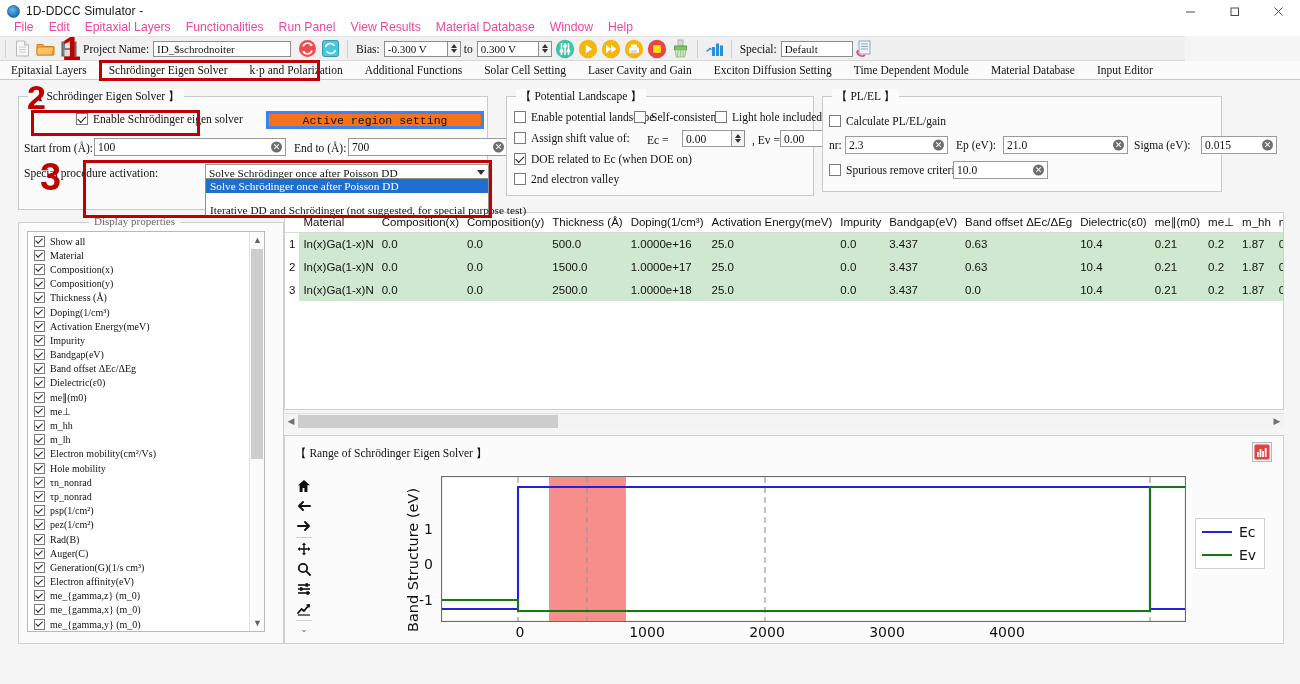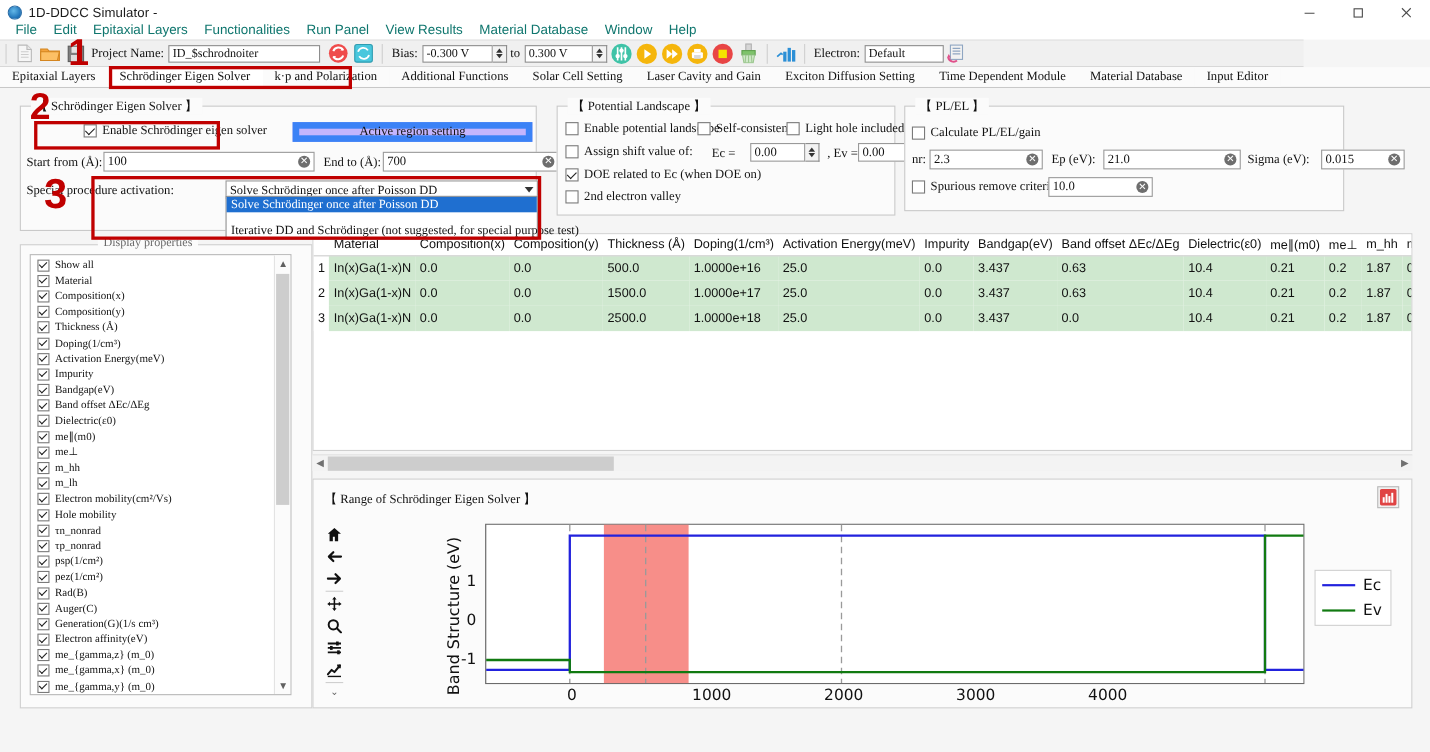--- a/index.html
+++ b/index.html
@@ -26,21 +26,21 @@
   .winbtns { position: absolute; right: 0; top: 0; height: 22px; display: flex; }
   .winbtn { width: 44px; height: 22px; display:flex; align-items:center; justify-content:center;
             font-size: 12px; color: #3a3a3a; }
   .winbtn svg { display:block; }
 
   
   .menubar {
     position: absolute; top: 18px; left: 0; width: 1300px; height: 18px;
     display: flex; align-items: center; background: #ffffff; padding-left: 14px;
   }
-  .menuitem { font-size: 12.2px; color: #0f766e; margin-right: 15px; white-space: nowrap; }
+  .menuitem { font-size: 12.2px; color: #ec4899; margin-right: 15px; white-space: nowrap; }
 
   
   .toolbar {
     position: absolute; top: 36px; left: 0; width: 1185px; height: 25px;
     background: #f0f0f0; border-top: 1px solid #e2e2e2; border-bottom: 1px solid #d8d8d8;
     display: flex; align-items: center;
   }
   .tb-sep { width: 1px; height: 18px; background: #cfcfcf; margin: 0 5px; }
   .tb-icon { width: 21px; height: 20px; margin: 0 1px; display: flex; align-items: center; justify-content: center; }
   .tb-label { font-size: 11.5px; color: #111; margin: 0 4px 0 3px; font-family: "Liberation Serif", serif; }
@@ -97,22 +97,22 @@
   .txtin {
     border: 1px solid #9a9a9a; background: #fff; height: 18px; display: flex; align-items: center;
     padding: 0 3px; font-size: 11.5px; font-family: "Liberation Serif", serif; color: #111; position: relative;
   }
   .clearbtn {
     position: absolute; right: 3px; top: 50%; transform: translateY(-50%);
     width: 11px; height: 11px; border-radius: 50%; background: #6e6e6e; color: #fff;
     font-size: 9px; display: flex; align-items: center; justify-content: center; line-height: 1;
   }
   .btnflat {
-    border: 6px solid #3b82f6; background: #c4b5fd; display: flex; align-items: center;
-    justify-content: center; font-size: 11.5px; font-family: Liberation Serif, serif; color: #111;
+    border: 3px solid #3b82f6; background: #f97316; display: flex; align-items: center;
+    justify-content: center; font-size: 11.5px; font-family: Liberation Mono, monospace; color: #111;
   }
 
   
   .combo {
     border: 1px solid #9a9a9a; background: #fff; height: 17px; display: flex; align-items: center;
     padding: 0 3px; font-size: 11.3px; font-family: "Liberation Serif", serif; color: #111;
   }
   .combo-arrow { margin-left: auto; width: 0; height: 0;
     border-left: 4px solid transparent; border-right: 4px solid transparent; border-top: 5px solid #333; }
   .combo-list { position: absolute; background: #fff; border: 1px solid #8f8f8f; z-index: 30; }
@@ -344,21 +344,21 @@
       <svg width="19" height="17" viewBox="0 0 19 17">
           <rect x="7" y="7" width="3" height="9" fill="#2b8fd6"></rect>
           <rect x="11" y="3.5" width="3" height="12.5" fill="#2b8fd6"></rect>
           <rect x="15" y="5.5" width="3" height="10.5" fill="#2b8fd6"></rect>
           <path d="M1.5 11.5l3.5-3 1.5 1.2" stroke="#2b8fd6" stroke-width="1.6" fill="none"></path>
         </svg>
     </div>
 
     <div class="tb-sep"></div>
 
-    <span class="tb-label">Electron:</span>
+    <span class="tb-label">Special:</span>
     <div class="tb-input" style="width:72px;">Default</div>
     <div class="tb-icon">
       <svg width="18" height="18" viewBox="0 0 18 18">
           <rect x="4" y="1" width="11" height="13" fill="#f2f2f2" stroke="#8fa6c2"></rect>
           <line x1="6" y1="4" x2="13" y2="4" stroke="#8fa6c2"></line>
           <line x1="6" y1="6.5" x2="13" y2="6.5" stroke="#8fa6c2"></line>
           <line x1="6" y1="9" x2="13" y2="9" stroke="#8fa6c2"></line>
           <path d="M2 12a5 5 0 0 0 8 3" stroke="#e0508a" stroke-width="1.8" fill="none"></path>
           <path d="M2.5 9.2l-1.6 3.2 3.4-.2z" fill="#e0508a"></path>
         </svg>

